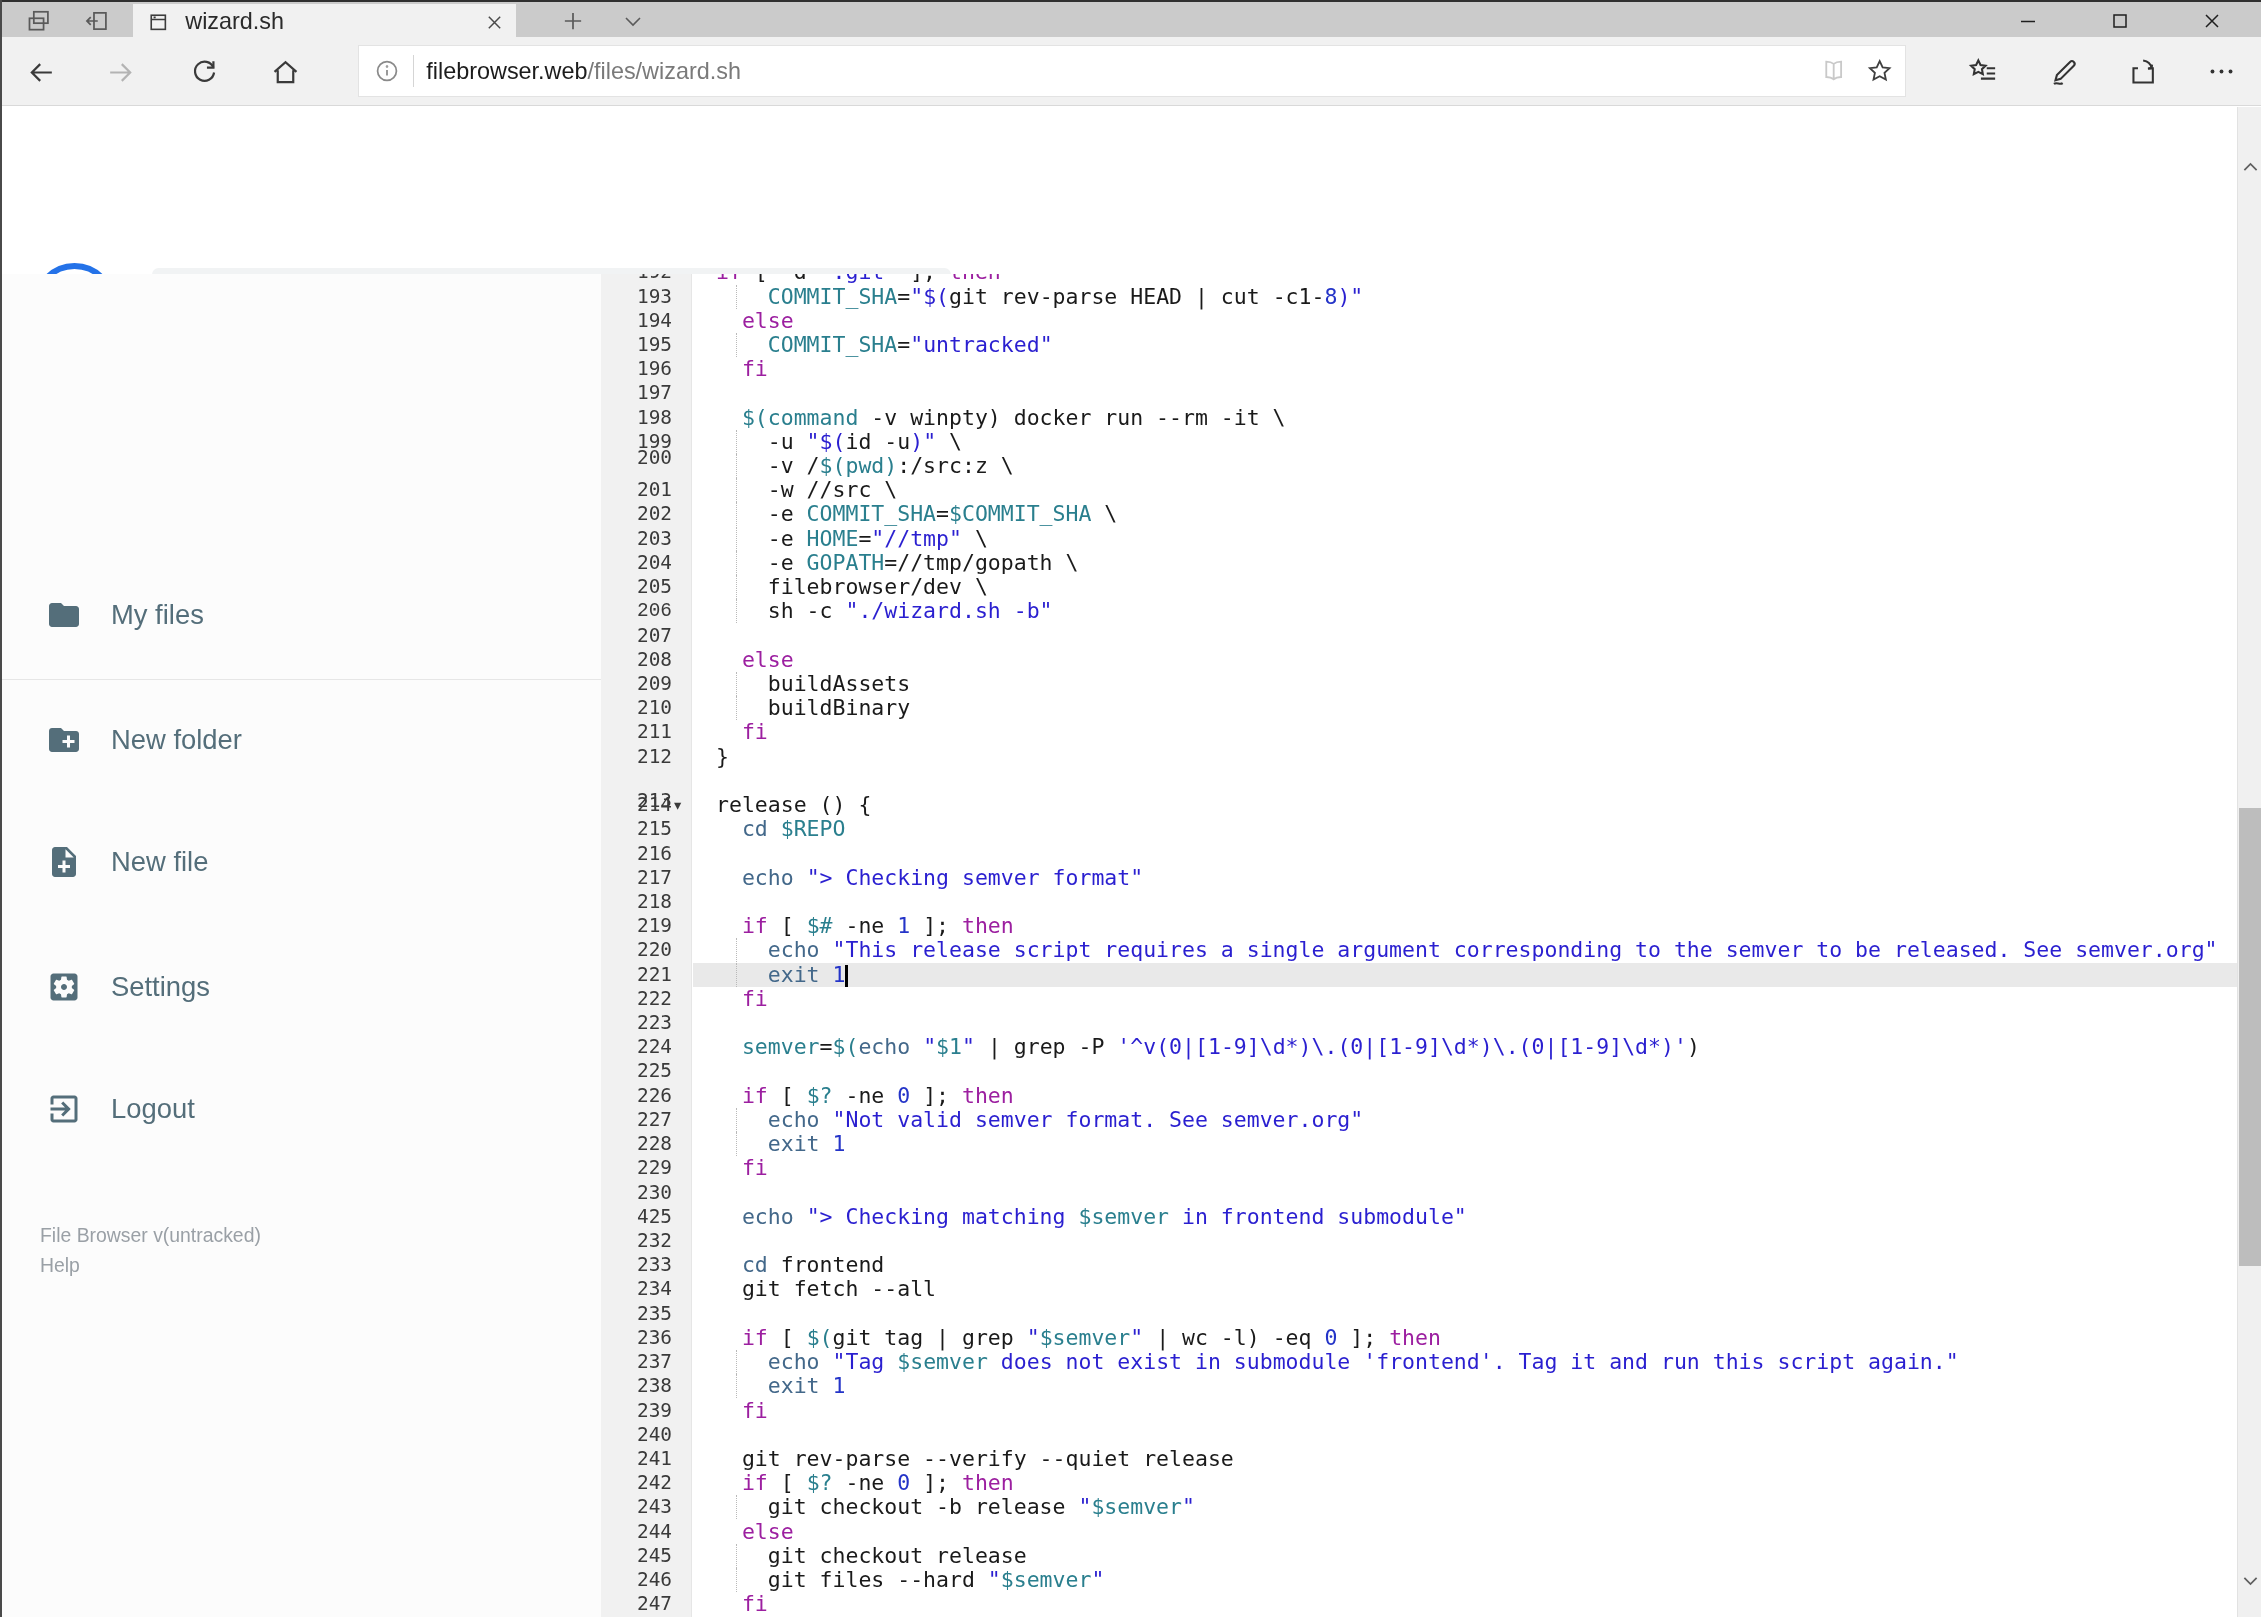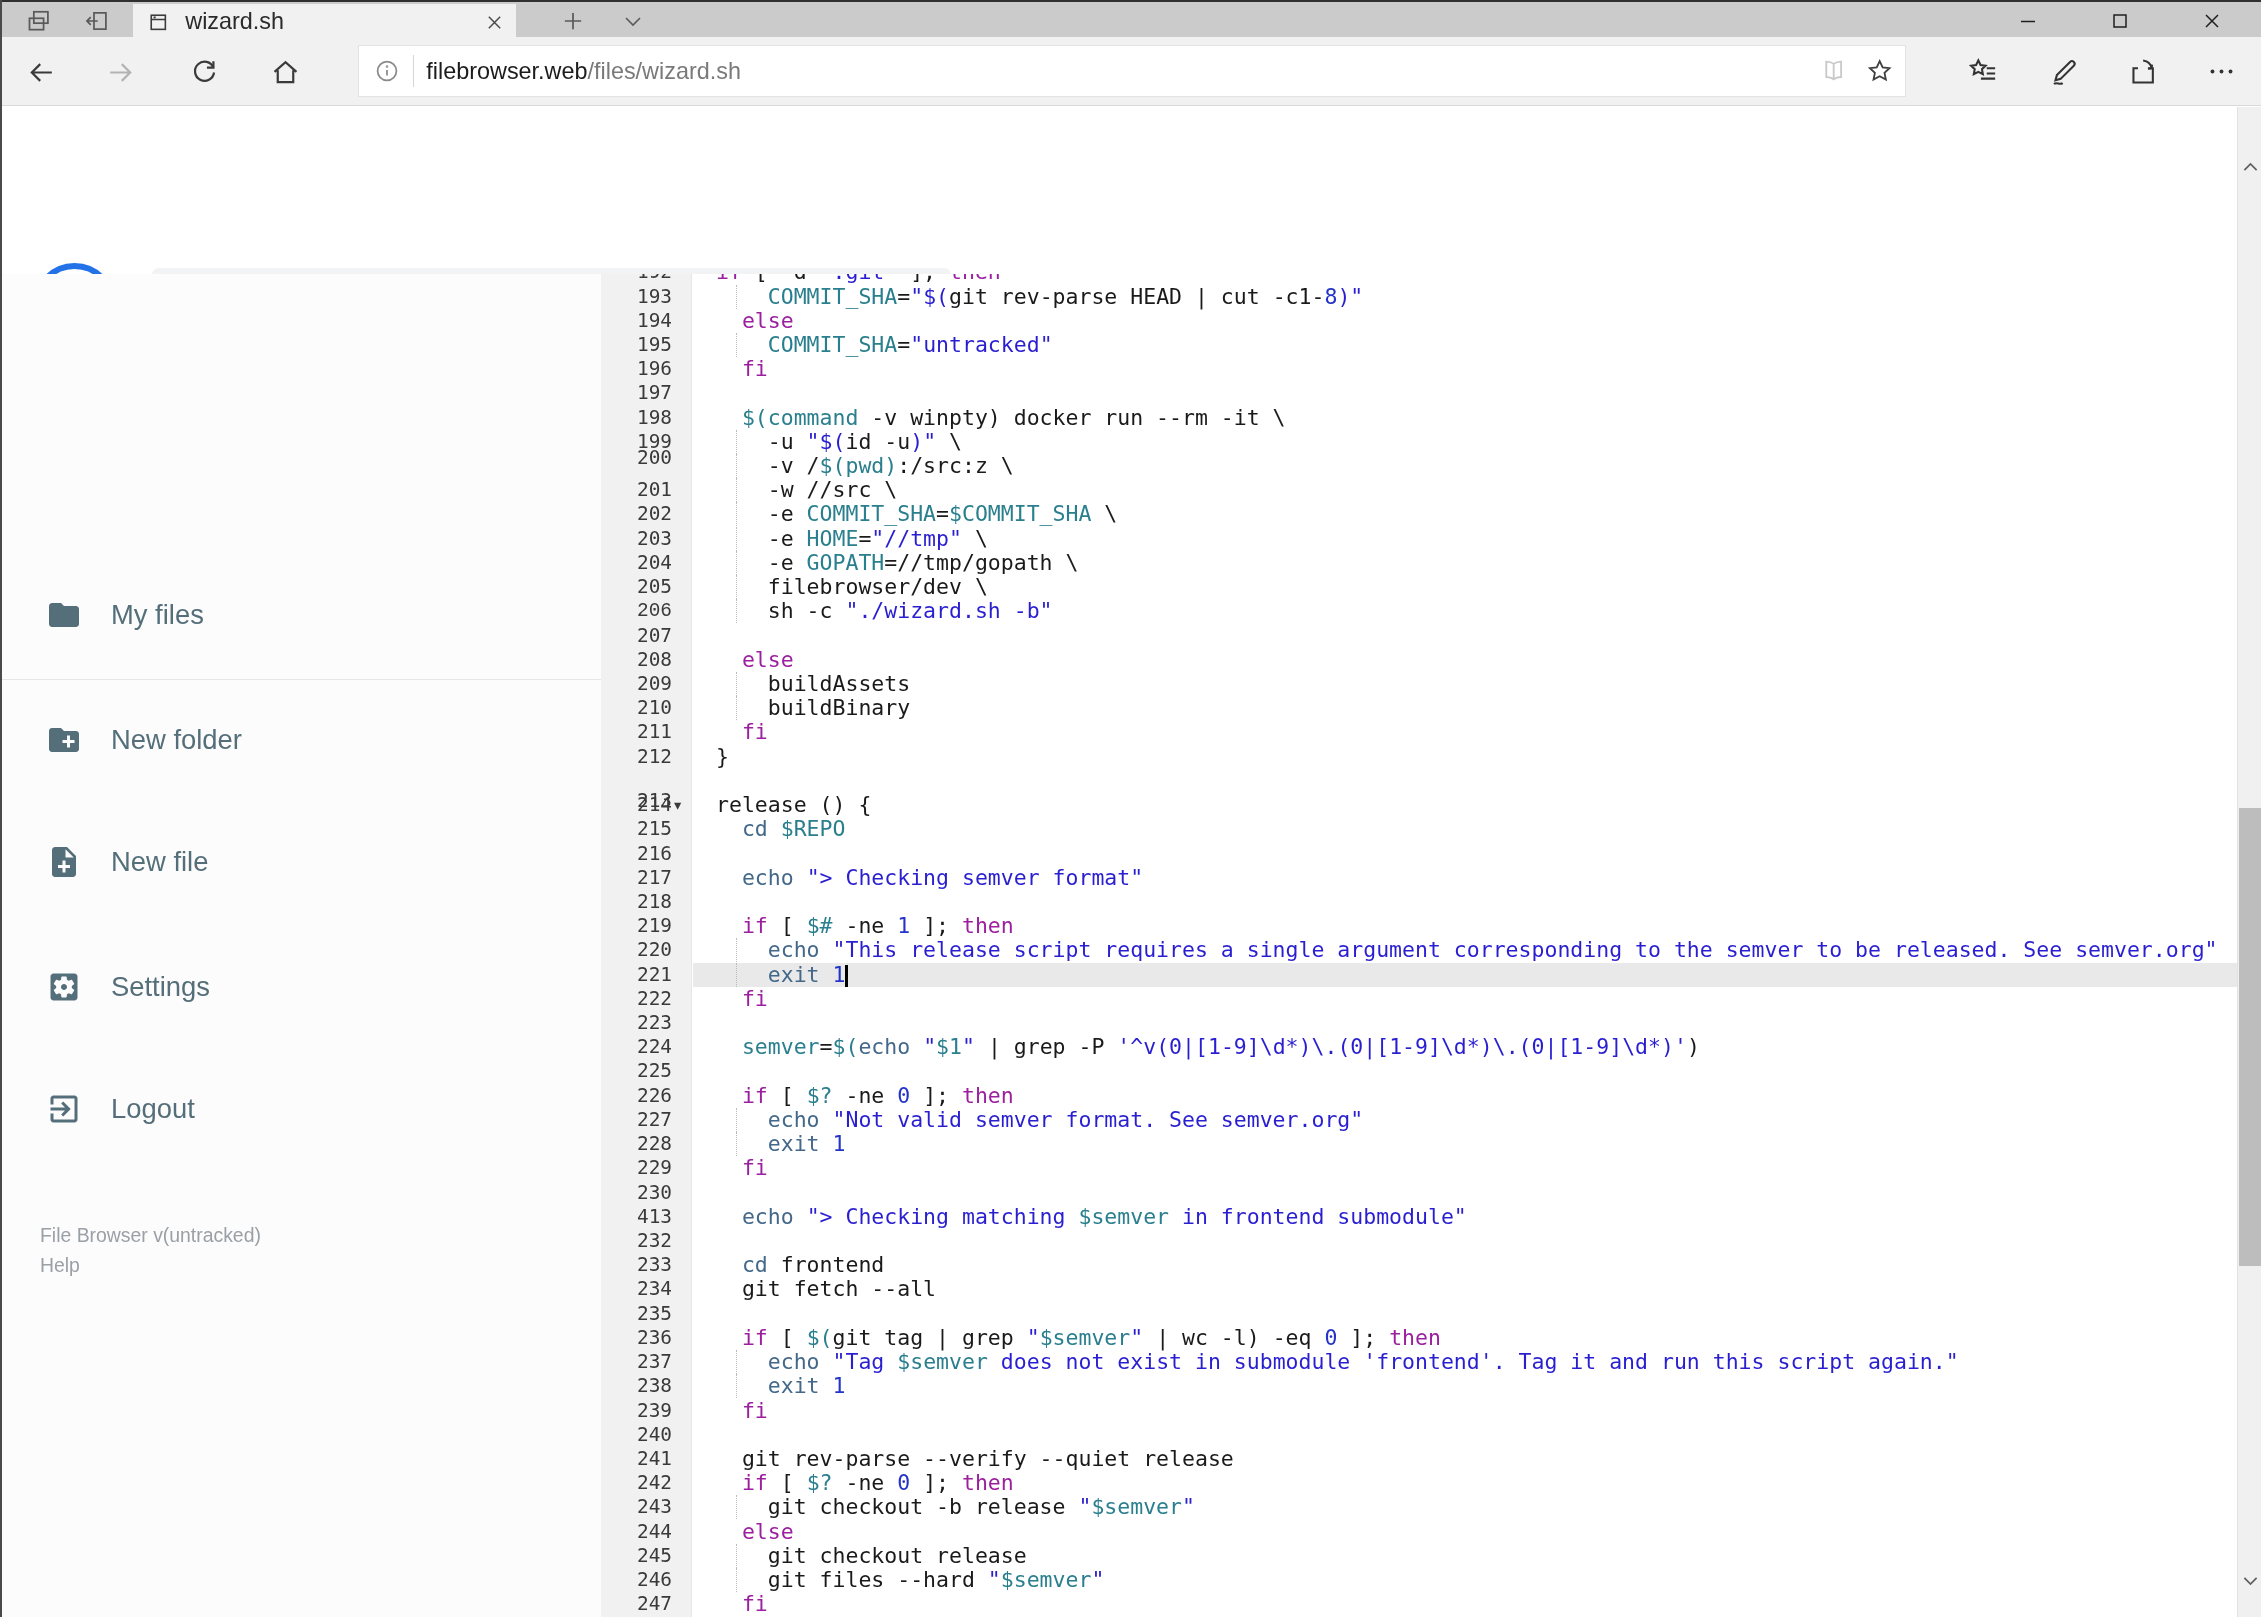--- a/index.html
+++ b/index.html
@@ -446,21 +446,21 @@
         <div class="ln" style="top: 689px;">221</div>
         <div class="ln" style="top: 713px;">222</div>
         <div class="ln" style="top: 737px;">223</div>
         <div class="ln" style="top: 761px;">224</div>
         <div class="ln" style="top: 785px;">225</div>
         <div class="ln" style="top: 810px;">226</div>
         <div class="ln" style="top: 834px;">227</div>
         <div class="ln" style="top: 858px;">228</div>
         <div class="ln" style="top: 882px;">229</div>
         <div class="ln" style="top: 907px;">230</div>
-        <div class="ln" style="top: 931px;">413</div>
+        <div class="ln" style="top: 931px;">425</div>
         <div class="ln" style="top: 955px;">232</div>
         <div class="ln" style="top: 979px;">233</div>
         <div class="ln" style="top: 1003px;">234</div>
         <div class="ln" style="top: 1028px;">235</div>
         <div class="ln" style="top: 1052px;">236</div>
         <div class="ln" style="top: 1076px;">237</div>
         <div class="ln" style="top: 1100px;">238</div>
         <div class="ln" style="top: 1125px;">239</div>
         <div class="ln" style="top: 1149px;">240</div>
         <div class="ln" style="top: 1173px;">241</div>

